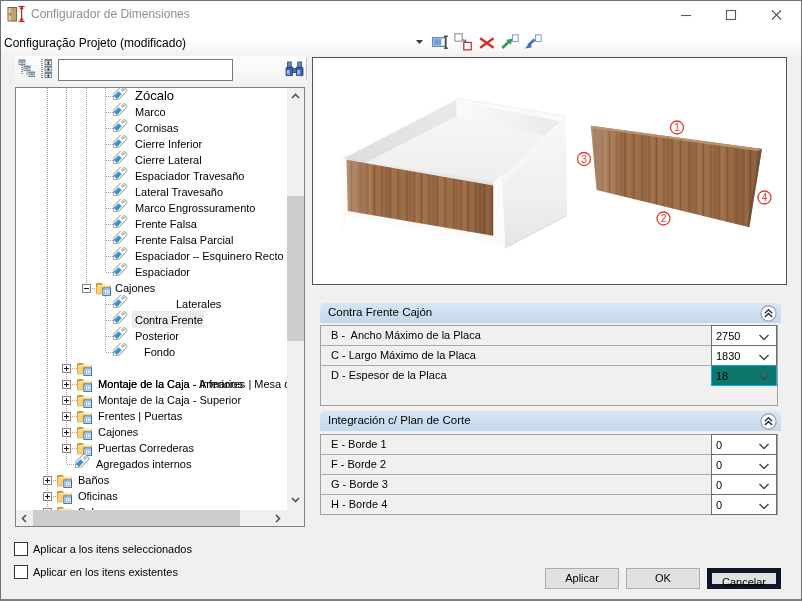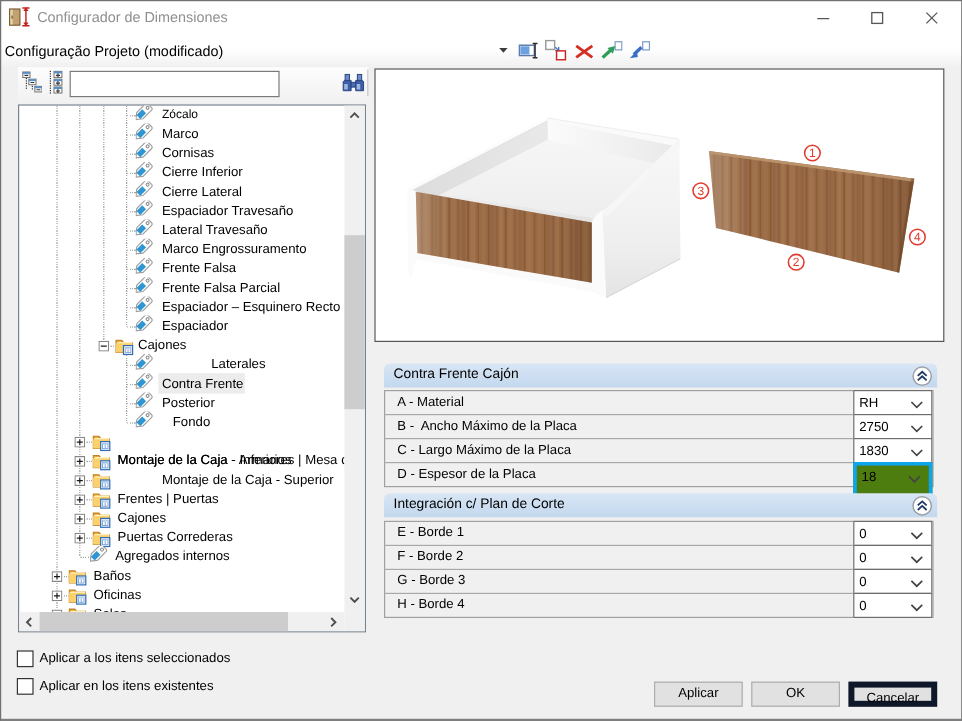--- a/index.html
+++ b/index.html
@@ -138,21 +138,21 @@
       <div style="position:absolute;left:105px;top:88px;width:1px;height:184px;background-image:repeating-linear-gradient(to bottom,#a2a2a2 0 1px,transparent 1px 2px)"></div>
       <div style="position:absolute;left:105px;top:296px;width:1px;height:56px;background-image:repeating-linear-gradient(to bottom,#a2a2a2 0 1px,transparent 1px 2px)"></div>
       <div style="position:absolute;left:106px;top:96px;width:8px;height:1px;background-image:repeating-linear-gradient(to right,#a2a2a2 0 1px,transparent 1px 2px)"></div>
       <svg style="position:absolute;left:112.5px;top:86.5px" width="19" height="19" viewBox="0 0 19 19">
 <g transform="rotate(-45 9.5 9.5)">
 <path d="M0.8,5.2 L5.4,1.5 H15.3 Q17.1,1.5 17.1,3.3 V7.1 Q17.1,8.9 15.3,8.9 H5.4 Z" fill="#ffffff" stroke="#9e9e9e" stroke-width="0.95"></path>
 <rect x="3.7" y="2.9" width="6.8" height="4.5" fill="#2f96d3"></rect>
 <circle cx="14.5" cy="5.2" r="1.2" fill="#ffffff" stroke="#8d8d8d" stroke-width="0.9"></circle>
 </g>
       </svg>
-      <div style="position:absolute;left:135px;top:88px;height:16px;line-height:16px;font-size:10px;color:#000;white-space:nowrap;">Zócalo</div>
+      <div style="position:absolute;left:135px;top:88px;height:16px;line-height:16px;font-size:13px;color:#000;white-space:nowrap;">Zócalo</div>
       <div style="position:absolute;left:106px;top:112px;width:8px;height:1px;background-image:repeating-linear-gradient(to right,#a2a2a2 0 1px,transparent 1px 2px)"></div>
       <svg style="position:absolute;left:112.5px;top:102.5px" width="19" height="19" viewBox="0 0 19 19">
 <g transform="rotate(-45 9.5 9.5)">
 <path d="M0.8,5.2 L5.4,1.5 H15.3 Q17.1,1.5 17.1,3.3 V7.1 Q17.1,8.9 15.3,8.9 H5.4 Z" fill="#ffffff" stroke="#9e9e9e" stroke-width="0.95"></path>
 <rect x="3.7" y="2.9" width="6.8" height="4.5" fill="#2f96d3"></rect>
 <circle cx="14.5" cy="5.2" r="1.2" fill="#ffffff" stroke="#8d8d8d" stroke-width="0.9"></circle>
 </g>
       </svg>
       <div style="position:absolute;left:135px;top:104px;height:16px;line-height:16px;font-size:11px;color:#000;white-space:nowrap;">Marco</div>
       <div style="position:absolute;left:106px;top:128px;width:8px;height:1px;background-image:repeating-linear-gradient(to right,#a2a2a2 0 1px,transparent 1px 2px)"></div>
@@ -345,21 +345,21 @@
 <path d="M0.6,2.6 L5.4,2.6 L7.0,4.4 L14.2,4.4 L14.2,12.8 L0.6,12.8 Z" fill="#eda833" stroke="#b8812a" stroke-width="0.9"></path>
 <path d="M0.6,5.2 L14.2,5.2 L14.2,12.8 L0.6,12.8 Z" fill="#fcd06a"></path>
 <path d="M0.6,5.2 L2.6,3.9 L14.2,3.9 L14.2,5.2 Z" fill="#fff0bd"></path>
 <g>
 <rect x="6.9" y="7.0" width="7.6" height="7.4" fill="#ffffff" stroke="#2e6cb5" stroke-width="1"></rect>
 <rect x="8.4" y="8.5" width="4.6" height="4.4" fill="none" stroke="#7da3d4" stroke-width="0.8"></rect>
 <rect x="8.4" y="8.5" width="4.6" height="1.4" fill="#c3d6ec"></rect>
 <line x1="10.7" y1="9.9" x2="10.7" y2="12.9" stroke="#7da3d4" stroke-width="0.8"></line>
 </g>
 </svg>
-      <div style="position:absolute;left:98px;top:392px;height:16px;line-height:16px;font-size:11px;color:#000;white-space:nowrap;margin-left:37px;">Montaje de la Caja - Superior</div>
+      <div style="position:absolute;left:98px;top:392px;height:16px;line-height:16px;font-size:11px;color:#000;white-space:nowrap;">Montaje de la Caja - Superior</div>
       <svg style="position:absolute;left:61.5px;top:411.5px" width="9" height="9" viewBox="0 0 9 9">
 <rect x="0.5" y="0.5" width="8" height="8" fill="#ffffff" stroke="#858585" stroke-width="1"></rect>
 <line x1="2" y1="4.5" x2="7" y2="4.5" stroke="#1a1a1a" stroke-width="1"></line>
         <line x1="4.5" y1="2" x2="4.5" y2="7" stroke="#1a1a1a" stroke-width="1"></line>
       </svg>
       <div style="position:absolute;left:72px;top:416px;width:5px;height:1px;background-image:repeating-linear-gradient(to right,#a2a2a2 0 1px,transparent 1px 2px)"></div>
       <svg style="position:absolute;left:77px;top:408.5px" width="16" height="16" viewBox="0 0 16 16">
 <path d="M0.6,2.6 L5.4,2.6 L7.0,4.4 L14.2,4.4 L14.2,12.8 L0.6,12.8 Z" fill="#eda833" stroke="#b8812a" stroke-width="0.9"></path>
 <path d="M0.6,5.2 L14.2,5.2 L14.2,12.8 L0.6,12.8 Z" fill="#fcd06a"></path>
 <path d="M0.6,5.2 L2.6,3.9 L14.2,3.9 L14.2,5.2 Z" fill="#fff0bd"></path>
@@ -598,49 +598,40 @@
 </svg>
 
 <div style="position:absolute;left:320px;top:303px;width:461px;height:20px;background:linear-gradient(#d8e6f5,#c3d8ee);border-radius:5px 5px 0 0"></div>
 <div style="position:absolute;left:328px;top:306px;font-size:11.5px;color:#000">Contra Frente Cajón</div>
 <svg style="position:absolute;left:760px;top:305px" width="17" height="17" viewBox="0 0 17 17">
 <circle cx="8.5" cy="8.5" r="7.6" fill="#ffffff" stroke="#9aa0a6" stroke-width="1.2"></circle>
 <path d="M4.8,8.2 L8.5,4.8 L12.2,8.2 M4.8,12 L8.5,8.6 L12.2,12" fill="none" stroke="#1f3864" stroke-width="1.5"></path>
 </svg>
 <div style="position:absolute;left:320px;top:325px;width:458px;height:81px;border:1px solid #a0a0a0;background:#f0f0f0">
     <div style="position:relative;height:20px;border-bottom:1px solid #a8a8a8;">
-      <div style="position:absolute;left:10px;top:3px;font-size:11px;color:#000">A - Material</div>
-      <div style="position:absolute;right:0;top:-1px;width:66px;height:21px;background:#fff;border:1px solid #6e6e6e">
-        <div style="position:absolute;left:4px;top:4px;font-size:11px;color:#000">RH</div>
-        <svg style="position:absolute;right:6px;top:8px" width="12" height="7" viewBox="0 0 12 7">
-          <path d="M1.5,1 L6,5.5 L10.5,1" fill="none" stroke="#444" stroke-width="1.4"></path>
-        </svg>
-      </div>
-    </div>
-    <div style="position:relative;height:20px;border-bottom:1px solid #a8a8a8;">
       <div style="position:absolute;left:10px;top:3px;font-size:11px;color:#000">B -&nbsp; Ancho Máximo de la Placa</div>
       <div style="position:absolute;right:0;top:-1px;width:66px;height:21px;background:#fff;border:1px solid #6e6e6e">
         <div style="position:absolute;left:4px;top:4px;font-size:11px;color:#000">2750</div>
         <svg style="position:absolute;right:6px;top:8px" width="12" height="7" viewBox="0 0 12 7">
           <path d="M1.5,1 L6,5.5 L10.5,1" fill="none" stroke="#444" stroke-width="1.4"></path>
         </svg>
       </div>
     </div>
     <div style="position:relative;height:20px;border-bottom:1px solid #a8a8a8;">
       <div style="position:absolute;left:10px;top:3px;font-size:11px;color:#000">C - Largo Máximo de la Placa</div>
       <div style="position:absolute;right:0;top:-1px;width:66px;height:21px;background:#fff;border:1px solid #6e6e6e">
         <div style="position:absolute;left:4px;top:4px;font-size:11px;color:#000">1830</div>
         <svg style="position:absolute;right:6px;top:8px" width="12" height="7" viewBox="0 0 12 7">
           <path d="M1.5,1 L6,5.5 L10.5,1" fill="none" stroke="#444" stroke-width="1.4"></path>
         </svg>
       </div>
     </div>
     <div style="position:relative;height:20px;">
       <div style="position:absolute;left:10px;top:3px;font-size:11px;color:#000">D - Espesor de la Placa</div>
-      <div style="position:absolute;right:0;top:-1px;width:66px;height:34px;background:#4d7c0f;border:3px solid #0ea5e9">
+      <div style="position:absolute;right:0;top:-1px;width:66px;height:21px;background:#0f766e;border:1px solid #0ea5e9">
         <div style="position:absolute;left:4px;top:4px;font-size:11px;color:#000">18</div>
         <svg style="position:absolute;right:6px;top:8px" width="12" height="7" viewBox="0 0 12 7">
           <path d="M1.5,1 L6,5.5 L10.5,1" fill="none" stroke="#444" stroke-width="1.4"></path>
         </svg>
       </div>
     </div>
   </div>
 <div style="position:absolute;left:320px;top:411px;width:461px;height:20px;background:linear-gradient(#d8e6f5,#c3d8ee);border-radius:5px 5px 0 0"></div>
 <div style="position:absolute;left:328px;top:414px;font-size:11.5px;color:#000">Integración c/ Plan de Corte</div>
 <svg style="position:absolute;left:760px;top:413px" width="17" height="17" viewBox="0 0 17 17">

